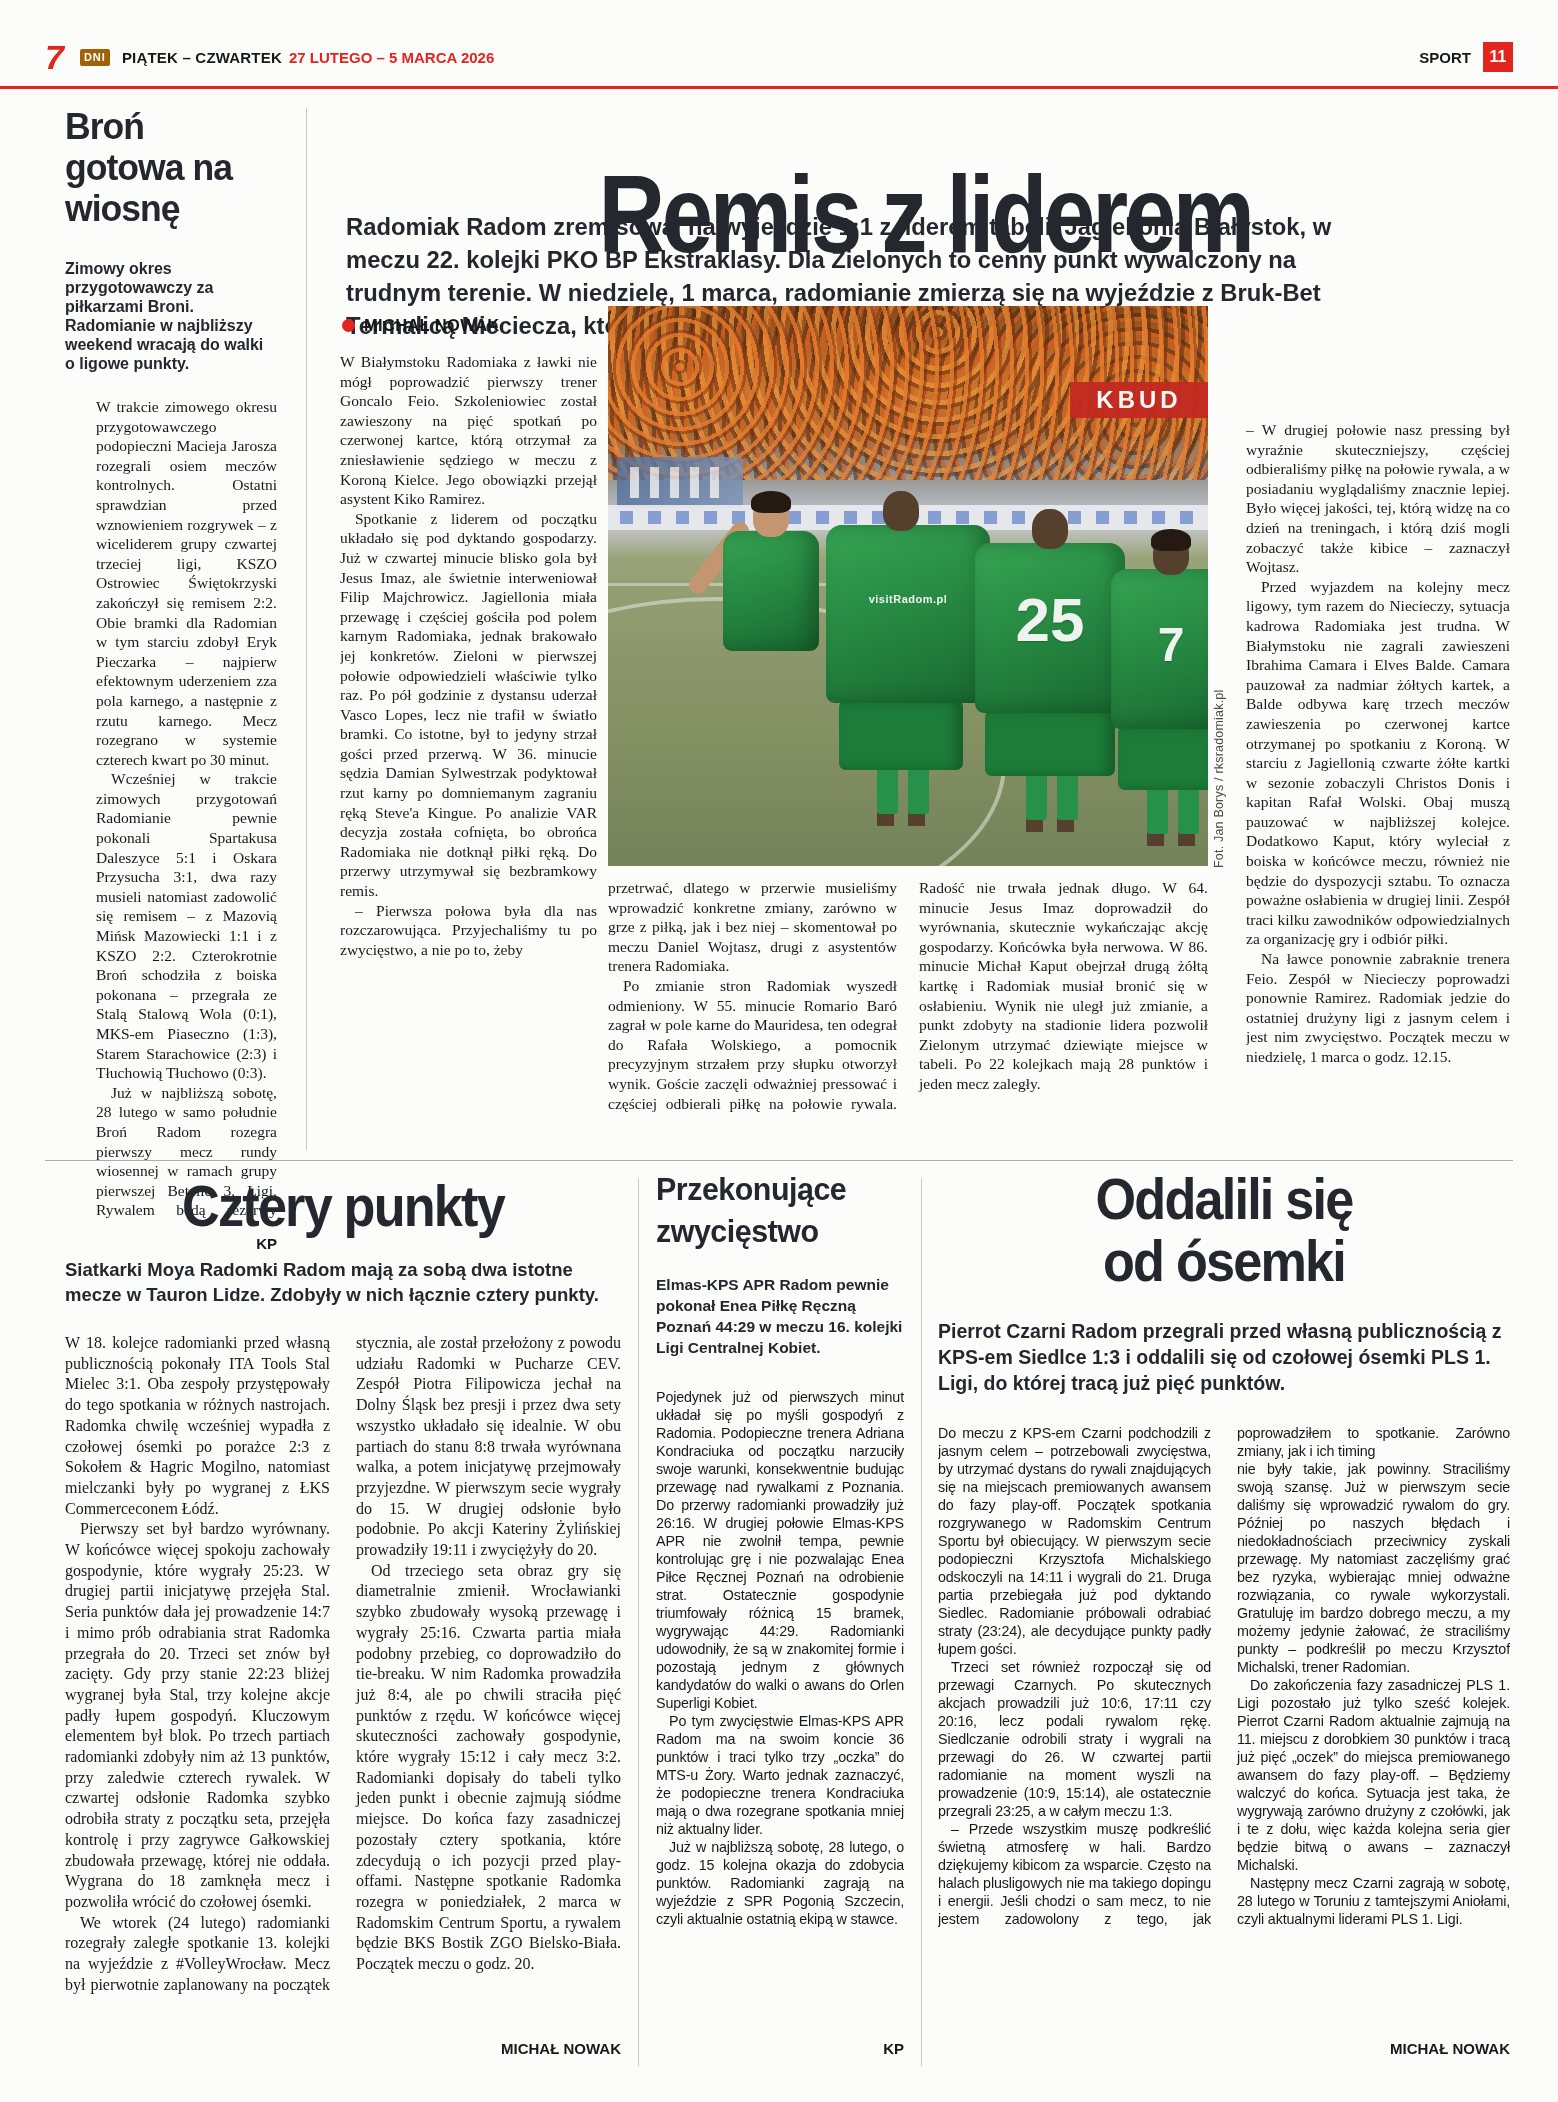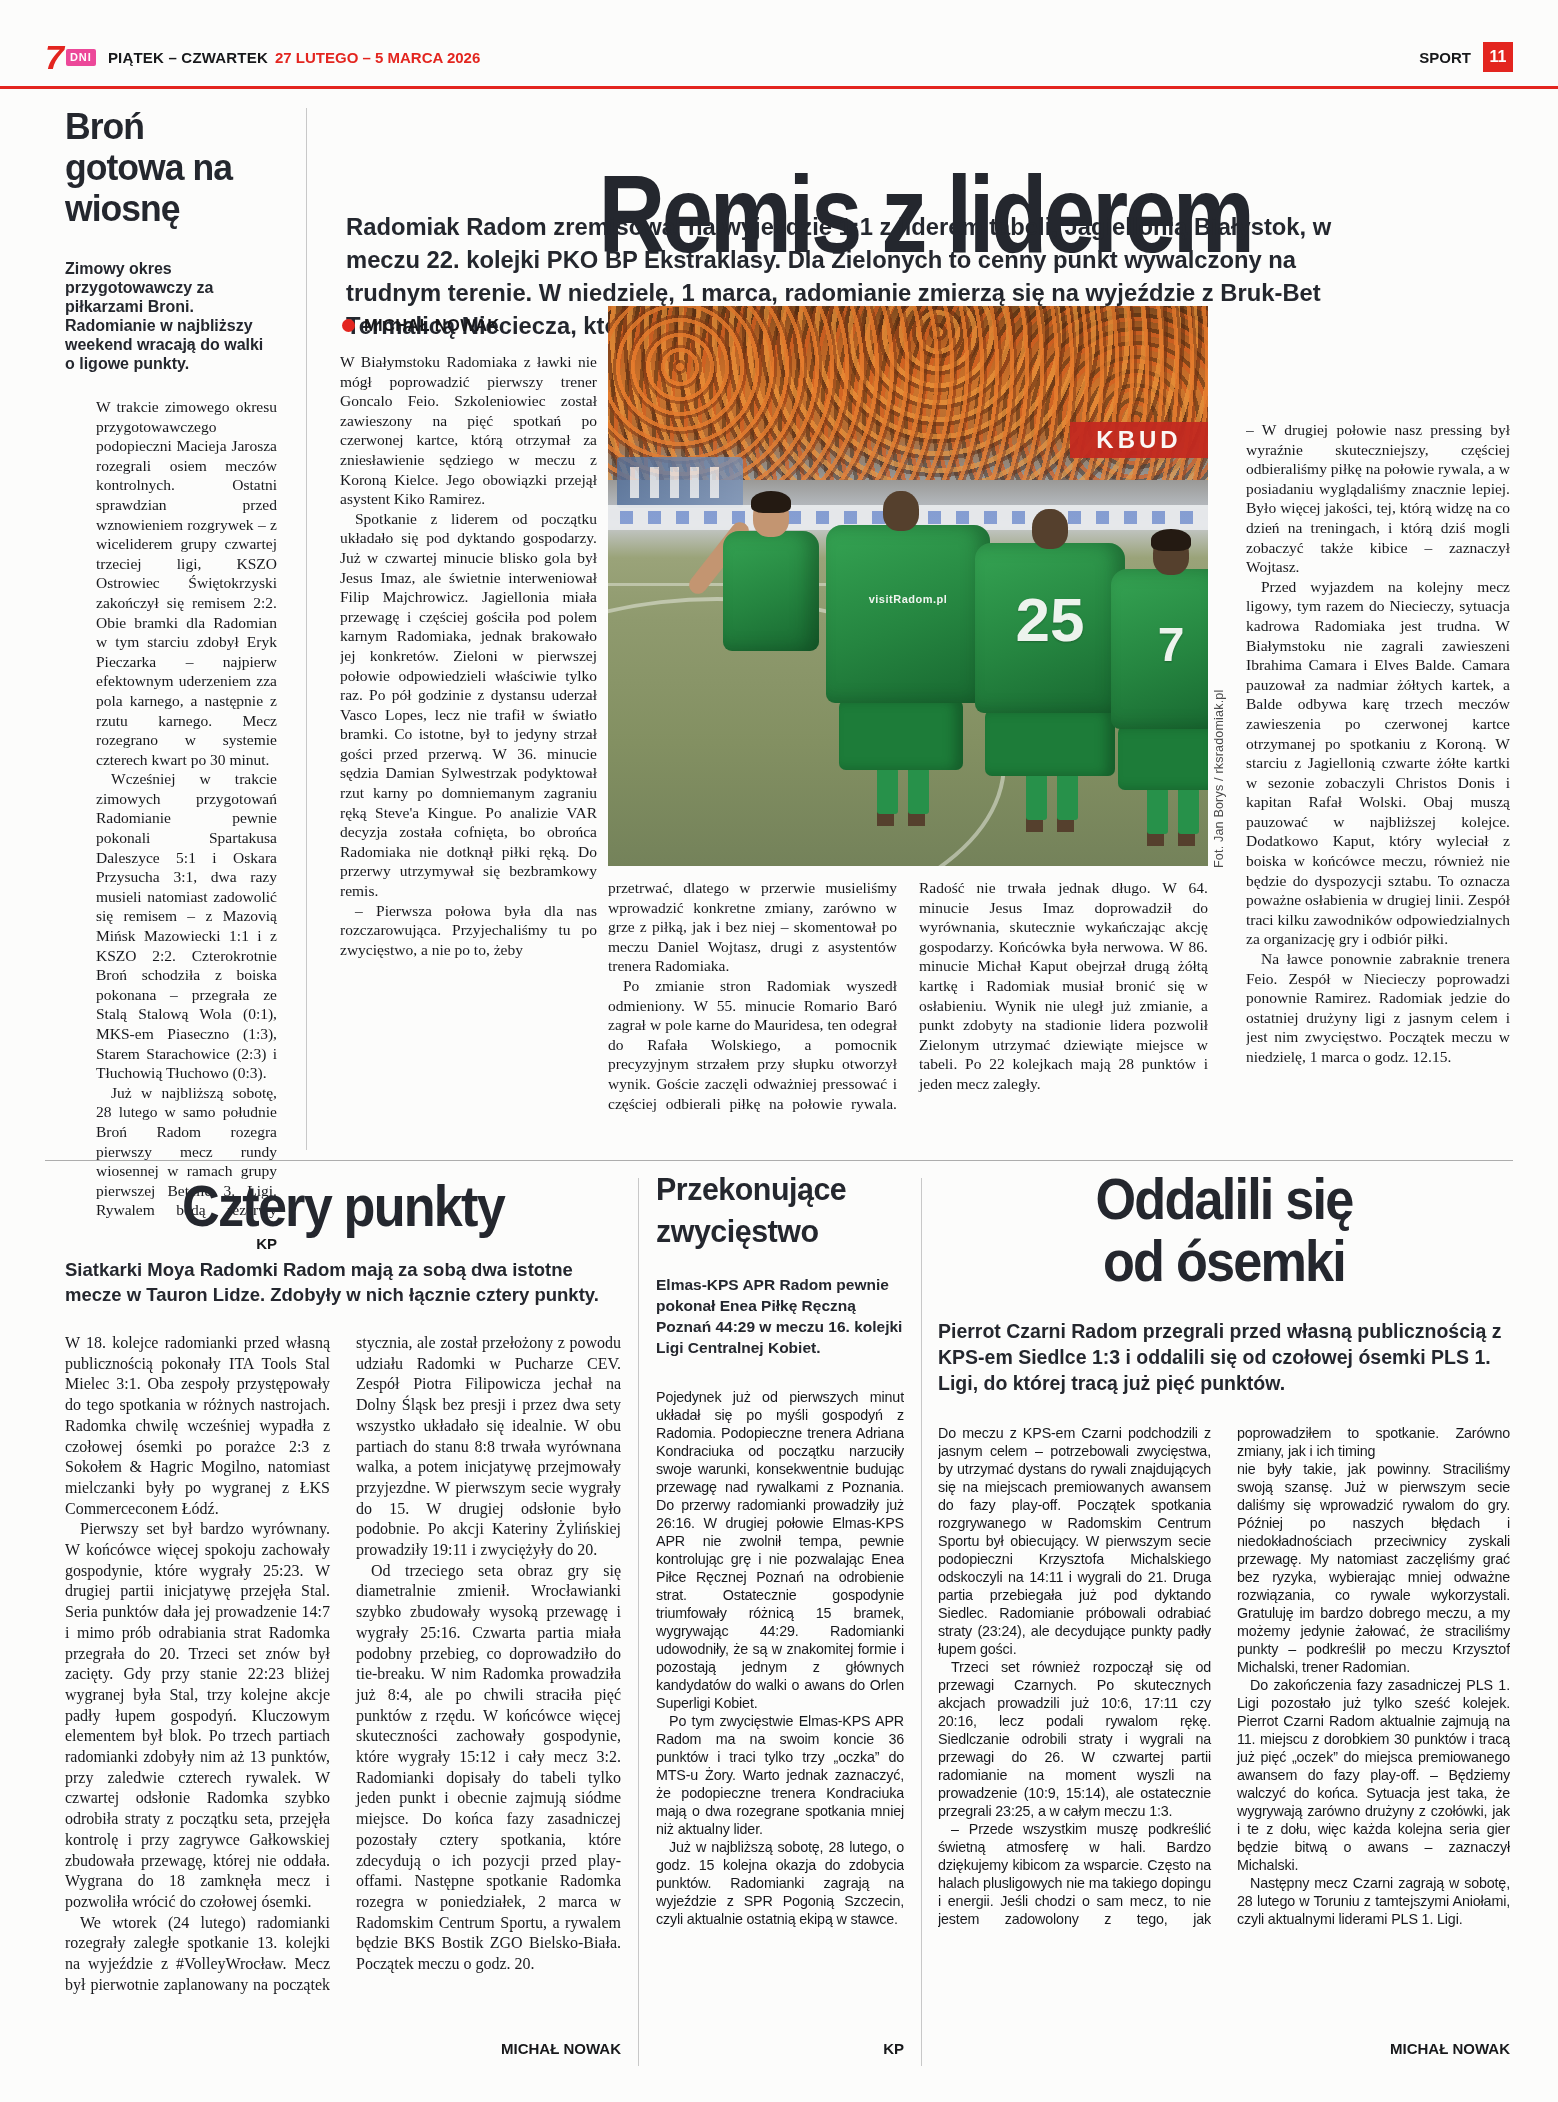--- a/index.html
+++ b/index.html
@@ -3,22 +3,22 @@
 <meta charset="utf-8">
 <style>
   html,body{margin:0;padding:0;background:#888;}
   .page{position:relative;width:1558px;height:2102px;margin:0 auto;background:#fcfcfb;
         font-family:"Liberation Sans",sans-serif;color:#1d1f24;overflow:hidden;}
 
   
   .masthead{position:absolute;left:45px;right:45px;top:34px;height:46px;display:flex;align-items:center;}
   .logo{display:flex;align-items:center;}
   .logo-seven{font:italic 800 34px/34px "Liberation Sans",sans-serif;color:#e3251f;}
-  .logo-dni{background:#ec4899;color:#fff;font:700 11px/11px "Liberation Sans",sans-serif;
-            padding:3px 4px;margin-left:2px;letter-spacing:1px;border-radius:2px;}
+  .logo-dni{background:#a16207;color:#fff;font:700 11px/11px "Liberation Sans",sans-serif;
+            padding:3px 4px;margin-left:16px;letter-spacing:1px;border-radius:2px;}
   .mast-day{font-weight:700;font-size:15px;margin-left:12px;letter-spacing:.2px;color:#17181a;}
   .mast-date{font-weight:700;font-size:15px;margin-left:7px;color:#e3251f;}
   .mast-right{margin-left:auto;display:flex;align-items:center;gap:12px;}
   .mast-sport{font-weight:700;font-size:15px;color:#17181a;}
   .mast-page{background:#e3251f;color:#fff;font-weight:700;font-size:16px;width:30px;height:30px;
              display:flex;align-items:center;justify-content:center;}
   .red-rule{position:absolute;left:0;right:0;top:86px;height:3px;background:#e3251f;}
 
   
   .div-v{position:absolute;width:1px;background:#c8c8c8;}
@@ -61,21 +61,21 @@
   .photo-wrap{position:absolute;left:608px;top:306px;width:600px;height:560px;overflow:hidden;}
   .photo{position:relative;width:100%;height:100%;
      background:linear-gradient(180deg,#7e4a1e 0%,#b96224 7%,#cc742c 15%,#b06a33 23%,
         #8e8b85 29%,#b0b4b8 35%,#c6c9cc 39%,#9aa379 45%,#8f9a6e 56%,#839062 78%,#74825a 100%);}
   .crowd{position:absolute;left:0;top:0;right:0;height:31%;opacity:.85;background:
      repeating-radial-gradient(circle at 12% 35%, rgba(235,125,45,.85) 0 4px, rgba(120,50,18,.55) 4px 7px, transparent 7px 15px),
      repeating-radial-gradient(circle at 55% 15%, rgba(244,156,62,.7) 0 5px, rgba(70,32,14,.5) 5px 9px, transparent 9px 17px),
      repeating-radial-gradient(circle at 88% 65%, rgba(214,94,32,.8) 0 4px, rgba(52,26,10,.5) 4px 8px, transparent 8px 14px);}
   .crowd-banner{position:absolute;top:13.5%;right:0;width:23%;height:6.5%;background:#c32a20;
      color:#fff;font-weight:800;font-size:24px;letter-spacing:4px;display:flex;align-items:center;
-     justify-content:center;opacity:.95;margin-top:40px;}
+     justify-content:center;opacity:.95;}
   .side-sign{position:absolute;top:27%;left:1.5%;width:21%;height:9%;border-radius:4px;
      background:linear-gradient(90deg,#52709c,#7b93b8);opacity:.8;}
   .side-sign:after{content:"";position:absolute;inset:20% 10%;
      background:repeating-linear-gradient(90deg,rgba(255,255,255,.85) 0 9px,transparent 9px 20px);}
   .led{position:absolute;top:35.5%;left:0;right:0;height:4.5%;background:#e9ebee;opacity:.92;}
   .led:after{content:"";position:absolute;inset:25% 2%;
      background:repeating-linear-gradient(90deg,rgba(45,90,190,.55) 0 13px,transparent 13px 28px);}
   .pitch-arc{position:absolute;left:-30%;top:52%;width:95%;height:58%;
      border:4px solid rgba(238,240,232,.5);border-radius:50%;}
   .pitch-line{position:absolute;left:0;right:0;top:49.5%;height:3px;background:rgba(240,242,235,.45);}

